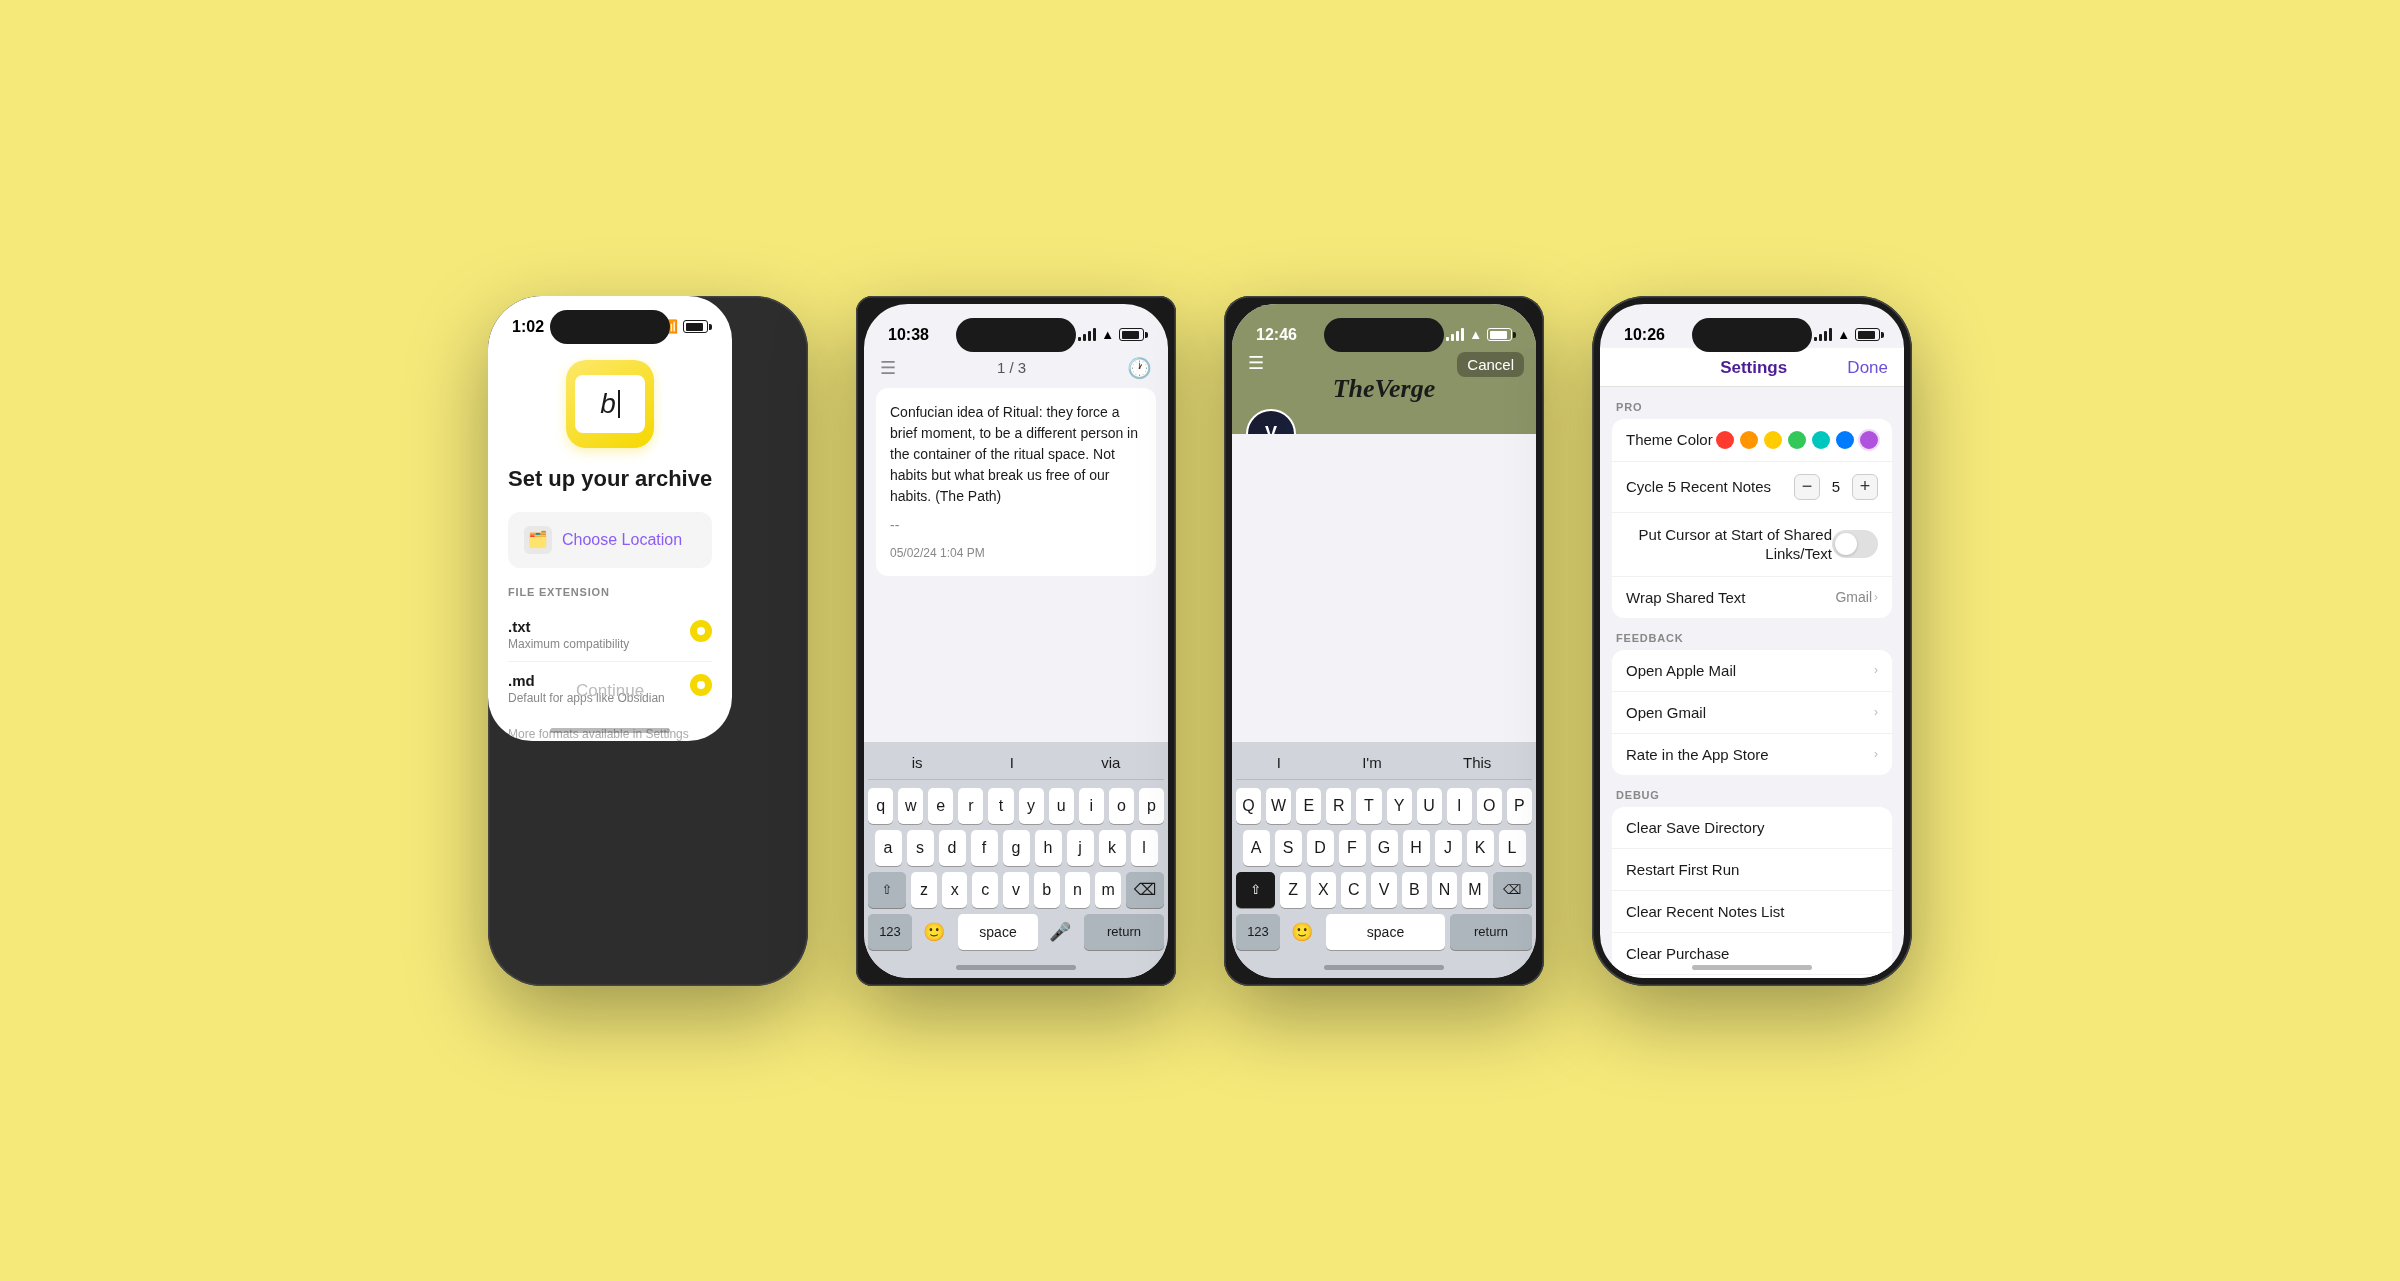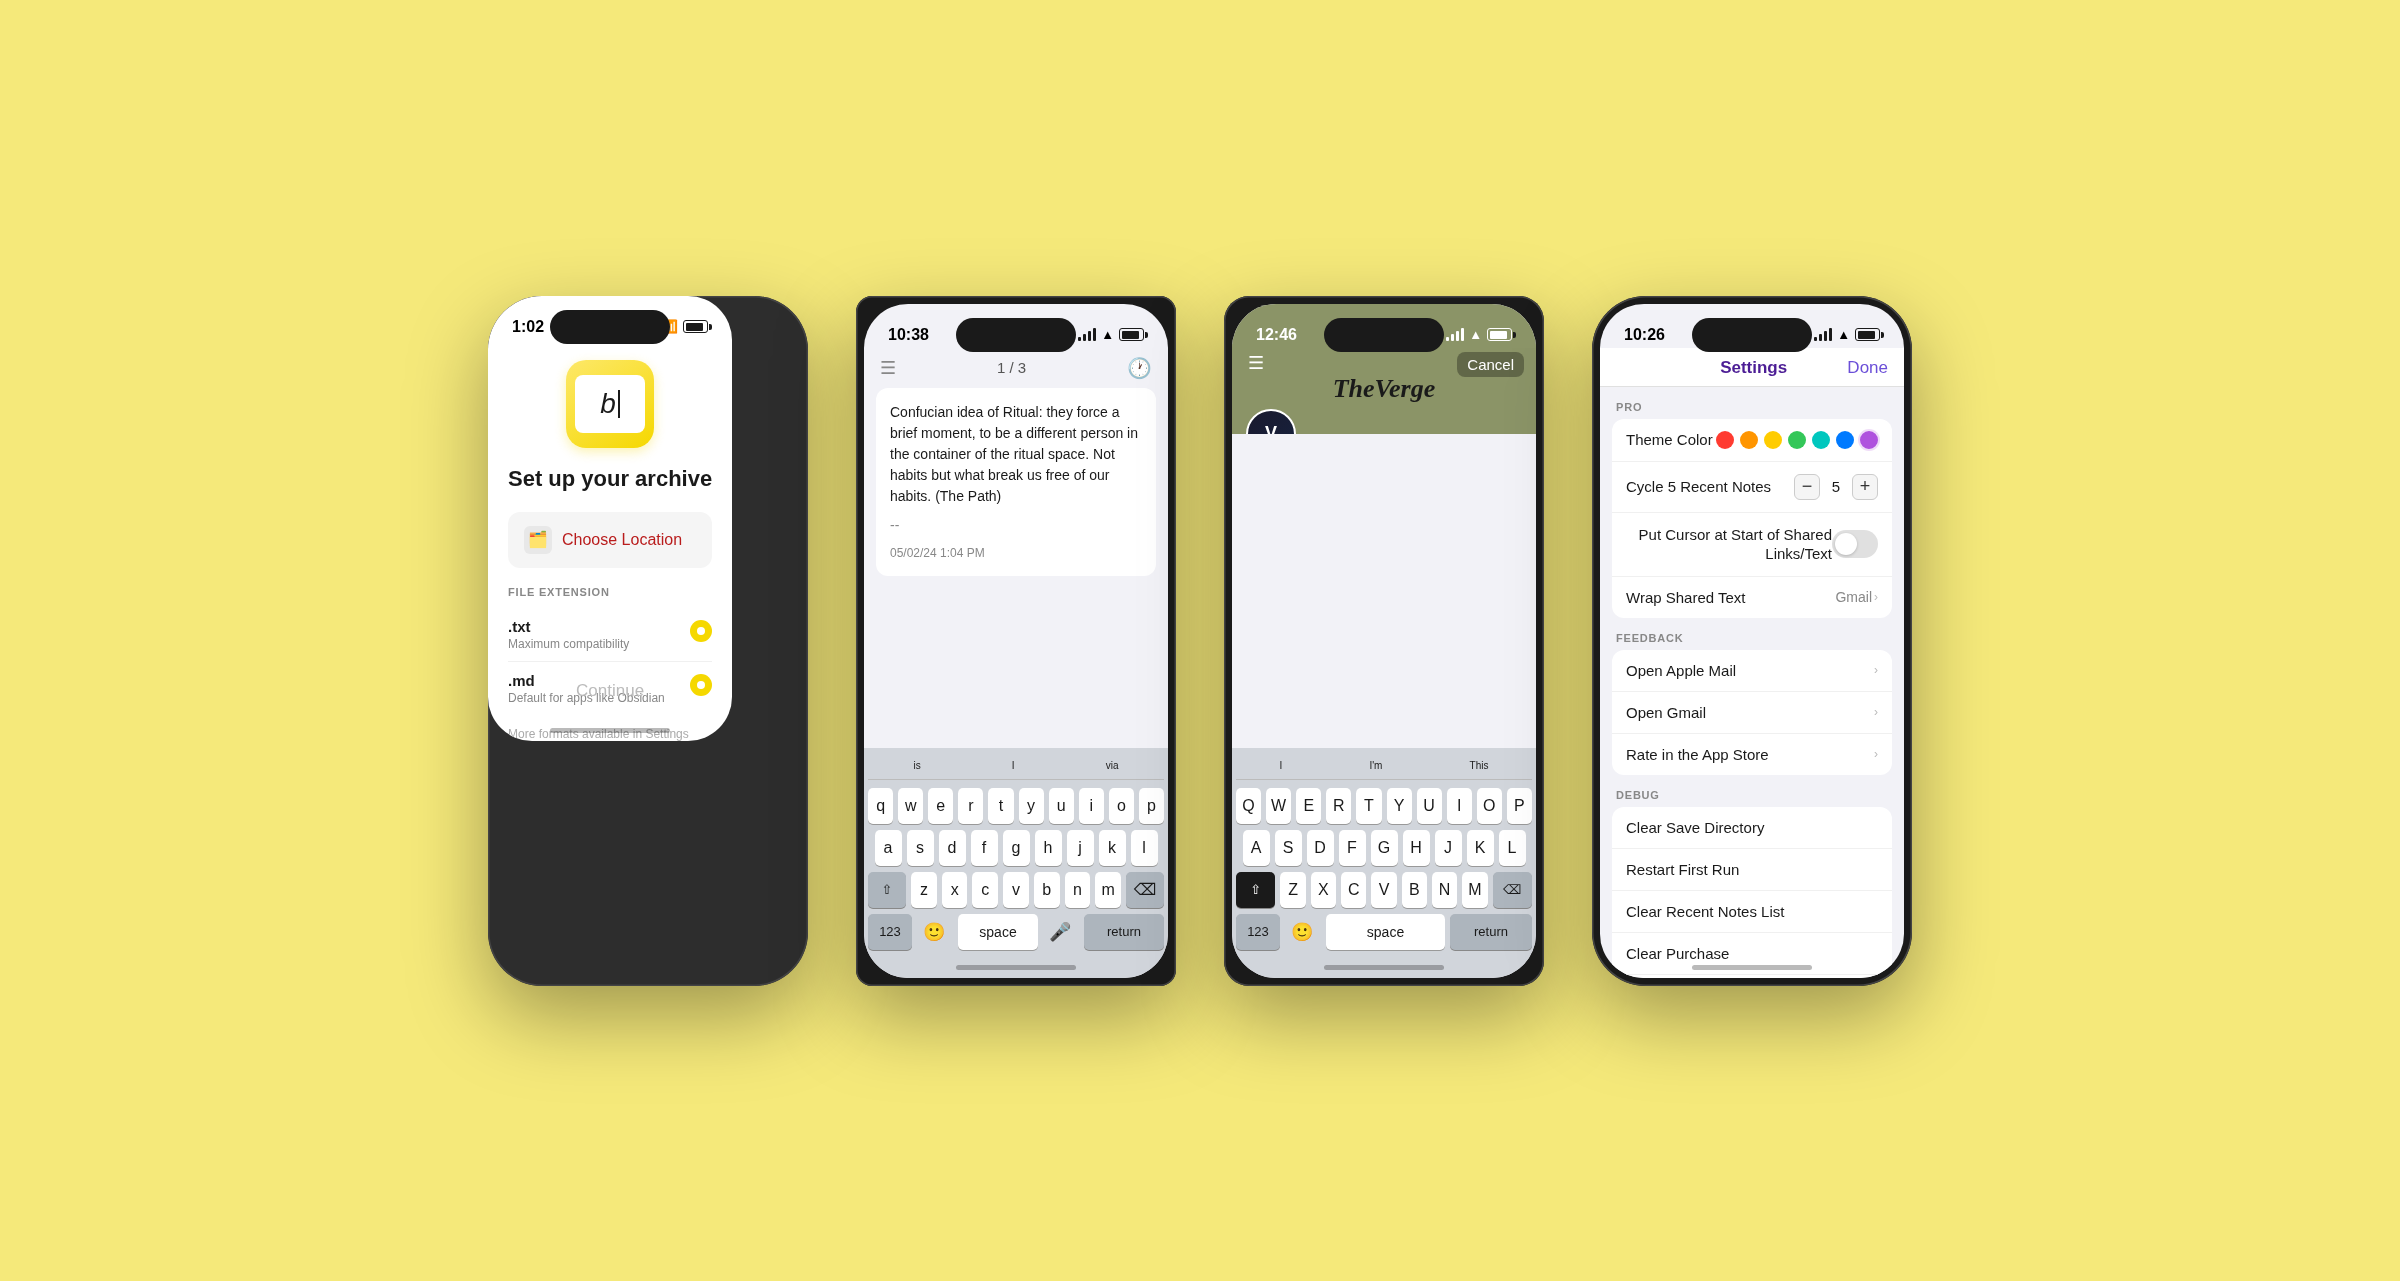--- a/index.html
+++ b/index.html
@@ -117,21 +117,21 @@
       display: flex; align-items: center; gap: 10px;
       margin-bottom: 18px;
     }
     .location-icon {
       width: 28px; height: 28px;
       background: #e8e8e8;
       border-radius: 6px;
       display: flex; align-items: center; justify-content: center;
       font-size: 16px;
     }
-    .choose-location-label { font-size: 16px; color: #b91c1c; font-weight: 500; }
+    .choose-location-label { font-size: 16px; color: #8b5cf6; font-weight: 500; }
 
     .file-ext-section { width: 100%; }
     .file-ext-label { font-size: 11px; color: #888; font-weight: 600; letter-spacing: 0.8px; margin-bottom: 10px; text-transform: uppercase; }
     .file-ext-option {
       display: flex; align-items: flex-start; justify-content: space-between;
       padding: 10px 0; border-bottom: 1px solid #f0f0f0;
     }
     .file-ext-name { font-size: 15px; font-weight: 600; color: #1a1a1a; }
     .file-ext-desc { font-size: 12px; color: #888; margin-top: 2px; }
     .radio-dot {
@@ -194,21 +194,21 @@
       bottom: 0; left: 0; right: 0;
       background: #d1d5db;
       padding: 8px 4px 28px;
     }
     .kbd-suggestions {
       display: flex; justify-content: space-around;
       padding: 4px 0 8px;
       border-bottom: 1px solid #bbb;
       margin-bottom: 8px;
     }
-    .kbd-suggestion { font-size: 10px; color: #1a1a1a; }
+    .kbd-suggestion { font-size: 15px; color: #1a1a1a; }
     .kbd-row { display: flex; justify-content: center; gap: 5px; margin-bottom: 6px; }
     .kbd-key {
       background: #fff;
       border-radius: 5px;
       width: 27px; height: 36px;
       display: flex; align-items: center; justify-content: center;
       font-size: 16px; color: #1a1a1a;
       box-shadow: 0 1px 0 #999;
       font-weight: 400;
     }

